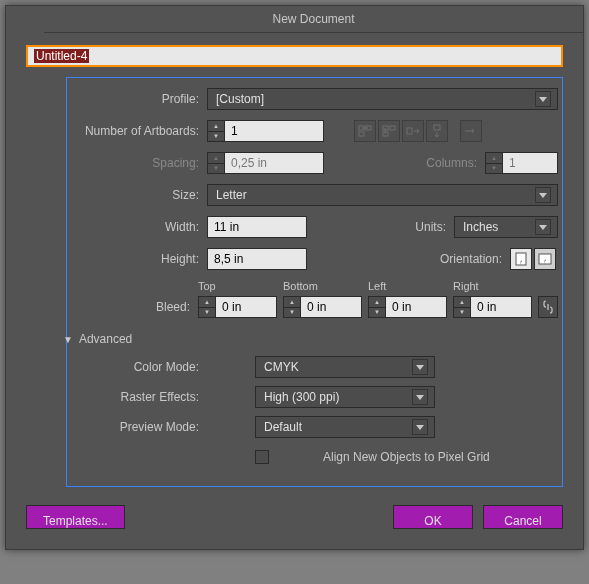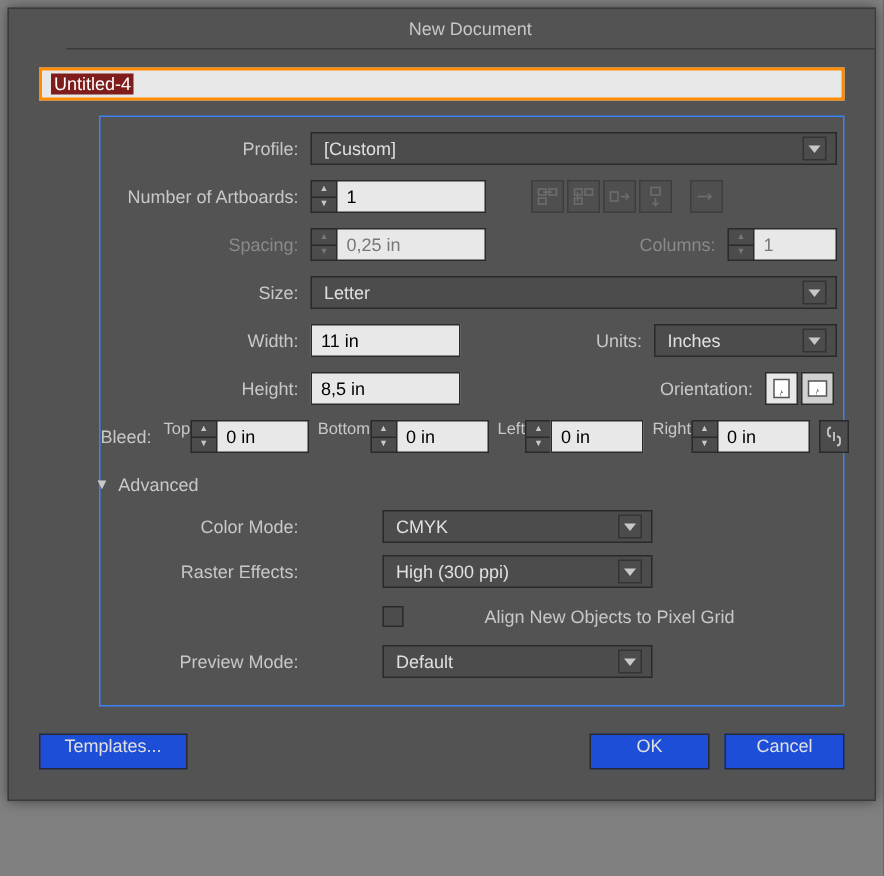--- a/index.html
+++ b/index.html
@@ -20,50 +20,50 @@
 .field-text.selected .sel { background: #7f1d1d; color: #fff; padding: 0 2px; }
 .field-name { flex: 1; border: 2px solid #ff8c00; }
 .field-num { width: 82px; }
 .field-num.dim { color: #777; }
 .field-num.wide { width: 100px; }
 
 .dropdown { background: #4c4c4c; color: #e0e0e0; border: 1px solid #2a2a2a; height: 22px; display: flex; align-items: center; padding: 0 8px; position: relative; }
 .dropdown .arrow { position: absolute; right: 6px; top: 2px; bottom: 2px; width: 16px; background: #4c4c4c; border: 1px solid #333; display: flex; align-items: center; justify-content: center; }
 .dropdown.full { flex: 1; }
 .dropdown.w180 { width: 180px; }
-.dropdown.w125 { width: 122px; }
+.dropdown.w125 { width: 104px; }
 
 .stepper { width: 18px; height: 22px; background: #4c4c4c; border: 1px solid #2a2a2a; display: flex; flex-direction: column; margin-right: -1px; }
 .stepper div { flex: 1; display: flex; align-items: center; justify-content: center; border-bottom: 1px solid #2a2a2a; font-size: 6px; color: #c8c8c8; }
 .stepper div:last-child { border-bottom: none; }
 .stepper.dim div { color: #777; }
 
 .iconbtn { width: 22px; height: 22px; background: #4c4c4c; border: 1px solid #2a2a2a; display: flex; align-items: center; justify-content: center; margin-right: 2px; color: #888; font-size: 11px; }
 .iconbtn.dim { opacity: 0.5; }
 
 .orient-btn { width: 22px; height: 22px; background: #e8e8e8; border: 1px solid #2a2a2a; display: flex; align-items: center; justify-content: center; margin-right: 2px; }
 .orient-btn svg rect { fill: #fff; stroke: #555; }
 .orient-btn.active { background: #d0d0d0; }
 
 .fieldset { border: 1px solid #3b82f6; padding: 10px 4px 10px 0; margin-top: 6px; position: relative; margin-left: 40px; }
 
 .bleed-group { display: flex; gap: 6px; align-items: flex-end; }
-.bleed-col { display: flex; }
+.bleed-col { display: flex; flex-direction: column; }
 .bleed-col .bh { color: #c8c8c8; font-size: 11px; margin-bottom: 4px; }
 .bleed-col .pair { display: flex; }
 
 .link-btn { width: 20px; height: 22px; background: #4c4c4c; border: 1px solid #2a2a2a; display: flex; align-items: center; justify-content: center; margin-bottom: 0; color: #c8c8c8; }
 
 .adv-head { display: flex; align-items: center; color: #c8c8c8; margin: 14px 0 10px -4px; }
 .adv-head .tri { margin-right: 6px; font-size: 10px; }
 
 .chk { width: 14px; height: 14px; background: #4c4c4c; border: 1px solid #2a2a2a; margin-right: 6px; }
 
 .btnrow { display: flex; margin-top: 18px; }
-.btn { background: #1d4ed8; color: #e0e0e0; border: 1px solid #2a2a2a; height: 24px; padding: 0 16px; display: flex; align-items: flex-start; justify-content: center; min-width: 80px; cursor: pointer; }
+.btn { background: #a21caf; color: #e0e0e0; border: 1px solid #2a2a2a; height: 24px; padding: 0 16px; display: flex; align-items: flex-end; justify-content: center; min-width: 80px; cursor: pointer; }
 .spacer { flex: 1; }
 
 svg { display: block; }
 .tri-dn { width: 0; height: 0; border-left: 4px solid transparent; border-right: 4px solid transparent; border-top: 5px solid #c8c8c8; }
 </style>
 </head>
 <body>
 
 <div class="dialog">
   <div class="titlebar">New Document</div>
@@ -277,35 +277,35 @@
         <div class="lbl w1">Raster Effects:</div>
         <div class="dropdown w180">
           <span>High (300 ppi)</span>
           <div class="arrow">
               <div class="tri-dn"></div>
             </div>
         </div>
       </div>
 
       <div class="row tight">
+        <div class="lbl w1">Preview Mode:</div>
+        <div class="dropdown w180">
+          <span>Default</span>
+          <div class="arrow">
+              <div class="tri-dn"></div>
+            </div>
+        </div>
+      </div>
+
+      <div class="row tight">
         <div class="lbl w1"></div>
         <div class="chk"></div>
         <div style="color:#c8c8c8">Align New Objects to Pixel Grid</div>
       </div>
 
-      <div class="row tight">
-        <div class="lbl w1">Preview Mode:</div>
-        <div class="dropdown w180">
-          <span>Default</span>
-          <div class="arrow">
-              <div class="tri-dn"></div>
-            </div>
-        </div>
-      </div>
-
     </div>
 
     <div class="btnrow">
       <div class="btn">
           <span>Templates...</span>
         </div>
       <div class="spacer"></div>
       <div class="btn">
           <span>OK</span>
         </div>

